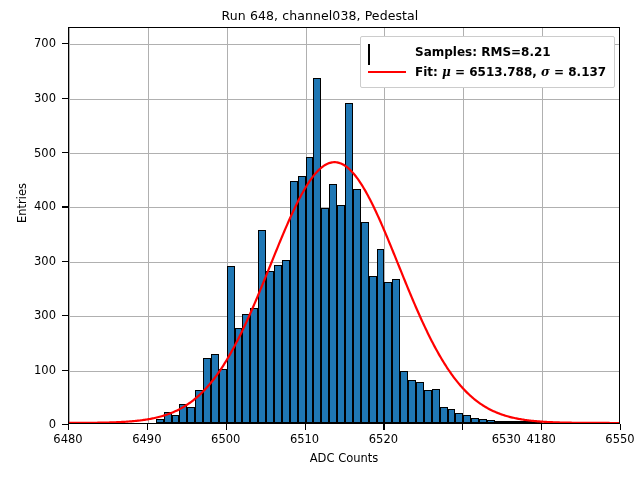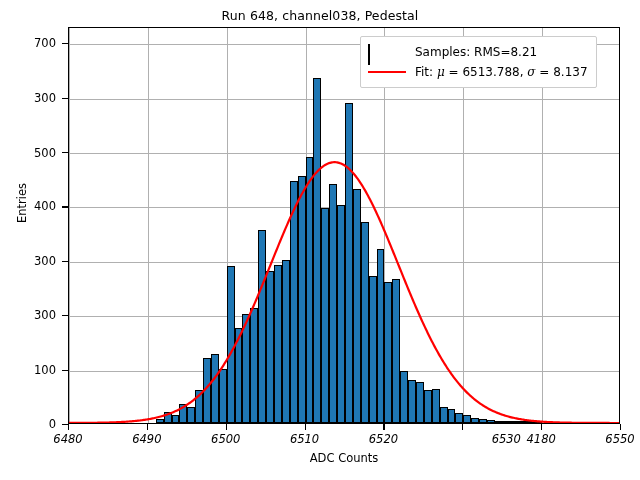--- a/index.html
+++ b/index.html
@@ -86,21 +86,20 @@
     height: 6px;
     background: #000000;
   }
   .ticklabel-x {
     position: absolute;
     top: 432px;
     font-size: 11.5px;
     color: #000000;
     transform: translateX(-50%);
     white-space: nowrap;
-    font-style: italic;
   }
   #xlabel {
     position: absolute;
     left: 68px;
     width: 552px;
     top: 451px;
     text-align: center;
     font-size: 11.5px;
     color: #000000;
   }
@@ -150,20 +149,21 @@
     top: 6px;
     left: 0;
     width: 100%;
     height: 2px;
     background: #ff0000;
   }
   .legend-text {
     font-size: 12px;
     color: #000000;
     white-space: nowrap;
+    font-weight: bold;
   }
   .legend-text i { font-family: "DejaVu Serif", serif; font-style: italic; }
 </style>
 </head>
 <body>
 
 <div id="figure">
 
   <div id="chart-title">Run 648, channel038, Pedestal</div>
 

